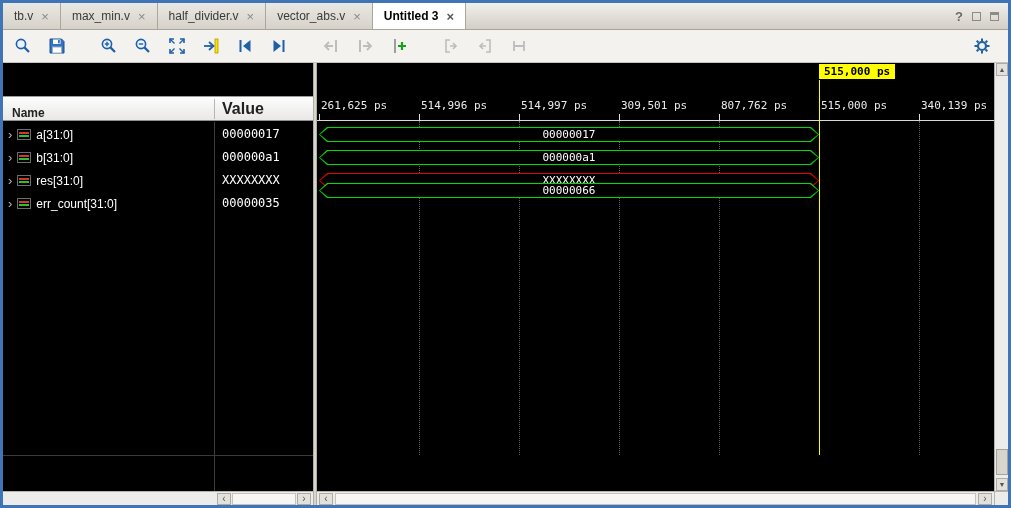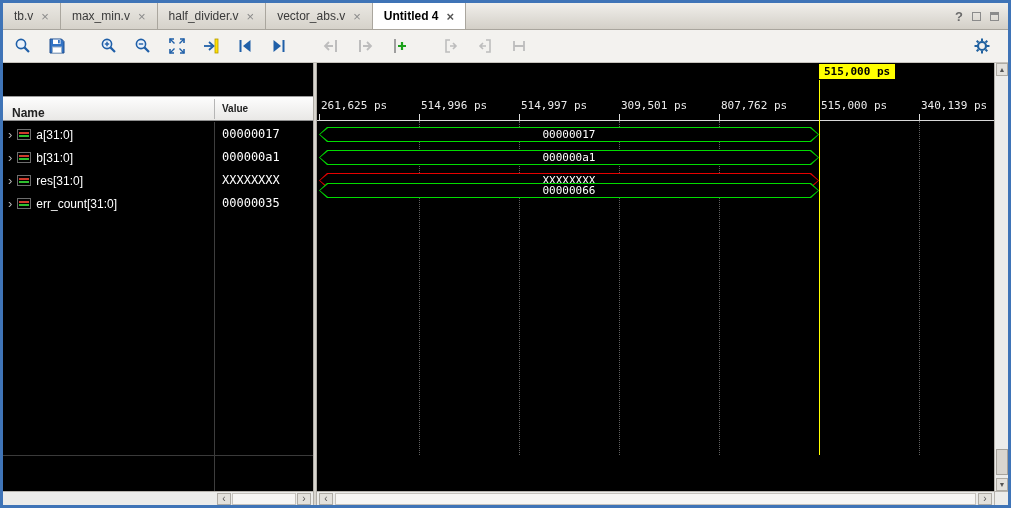--- a/index.html
+++ b/index.html
@@ -17,21 +17,21 @@
   
   .toolbar{position:absolute;left:0;top:27px;width:1005px;height:33px;background:#f3f2ef;border-bottom:1px solid #c6c3bd;display:flex;align-items:center;gap:14px;padding:0 10px;box-sizing:border-box;}
   .tool{width:20px;height:20px;display:flex;align-items:center;justify-content:center;}
   .tool svg{display:block;}
   .tool-gap{width:4px;}
   .tool.right{margin-left:auto;margin-right:6px;}
   
   .leftpanel{position:absolute;left:0;top:60px;width:310px;height:442px;background:#000;}
   .lp-header{position:absolute;left:0;top:33px;width:310px;height:25px;background:linear-gradient(#fdfdfd,#e9e8e6);border-top:1px solid #9c9c9c;border-bottom:1px solid #8f8f8f;box-sizing:border-box;}
   .lp-header .hname{position:absolute;left:9px;top:4px;line-height:24px;font-size:12px;font-weight:bold;color:#222;}
-  .lp-header .hvalue{position:absolute;left:219px;top:0;line-height:24px;font-size:10px;font-weight:bold;color:#222;}
+  .lp-header .hvalue{position:absolute;left:219px;top:0;line-height:24px;font-size:16px;font-weight:bold;color:#222;}
   .lp-header .col-div{position:absolute;left:211px;top:2px;width:1px;height:20px;background:#b5b5b5;}
   .col-divider{position:absolute;left:211px;top:59px;width:1px;height:369px;background:#3d3d3d;}
   .lp-hr{position:absolute;left:0;top:392px;width:310px;height:1px;background:#3a3a3a;}
   .sig-row{position:absolute;left:0;width:310px;height:23px;cursor:default;}
   .sig-name{position:absolute;left:5px;top:0;height:23px;display:flex;align-items:center;gap:5px;color:#fff;font-size:12px;}
   .expander{color:#b9b9b9;font-size:13px;line-height:12px;}
   .sig-icon{position:relative;width:14px;height:11px;border:1px solid #6d6d6d;background:#000;box-sizing:border-box;display:inline-block;}
   .sig-icon::before{content:"";position:absolute;left:1px;top:2px;width:10px;height:2px;background:#cf3a2c;}
   .sig-icon::after{content:"";position:absolute;left:1px;bottom:2px;width:10px;height:2px;background:#2fbf2f;}
   .sig-value{position:absolute;left:219px;top:0;height:23px;line-height:23px;color:#fff;font-family:"DejaVu Sans Mono",monospace;font-size:12px;}
@@ -83,21 +83,21 @@
     </div>
     <div class="tab">
       <span>half_divider.v</span>
       <span class="tab-close">×</span>
     </div>
     <div class="tab">
       <span>vector_abs.v</span>
       <span class="tab-close">×</span>
     </div>
     <div class="tab active">
-      <span>Untitled 4</span>
+      <span>Untitled 3</span>
       <span class="tab-close">×</span>
     </div>
     <div class="tabbar-right">
       <span class="help-glyph">?</span>
       <span class="win-icon"></span>
       <span class="win-icon restore"></span>
     </div>
   </div>
 
   <div class="toolbar">

